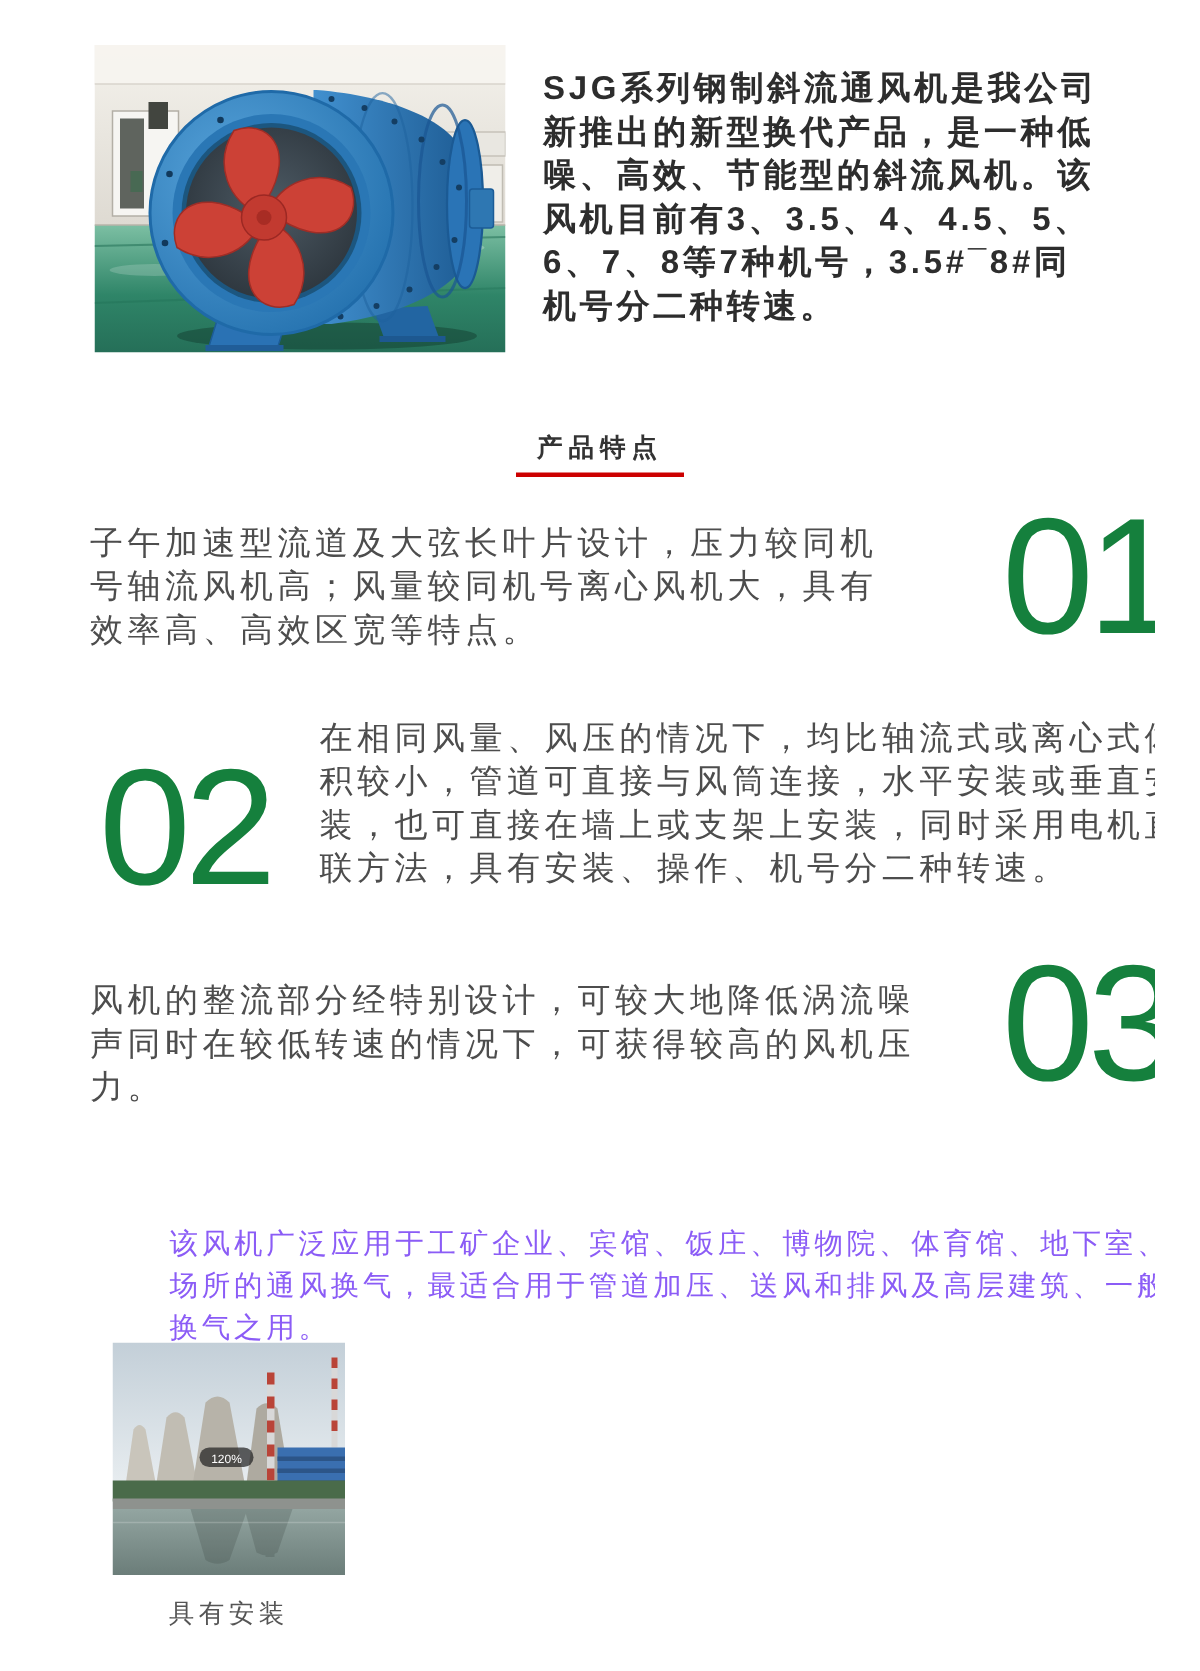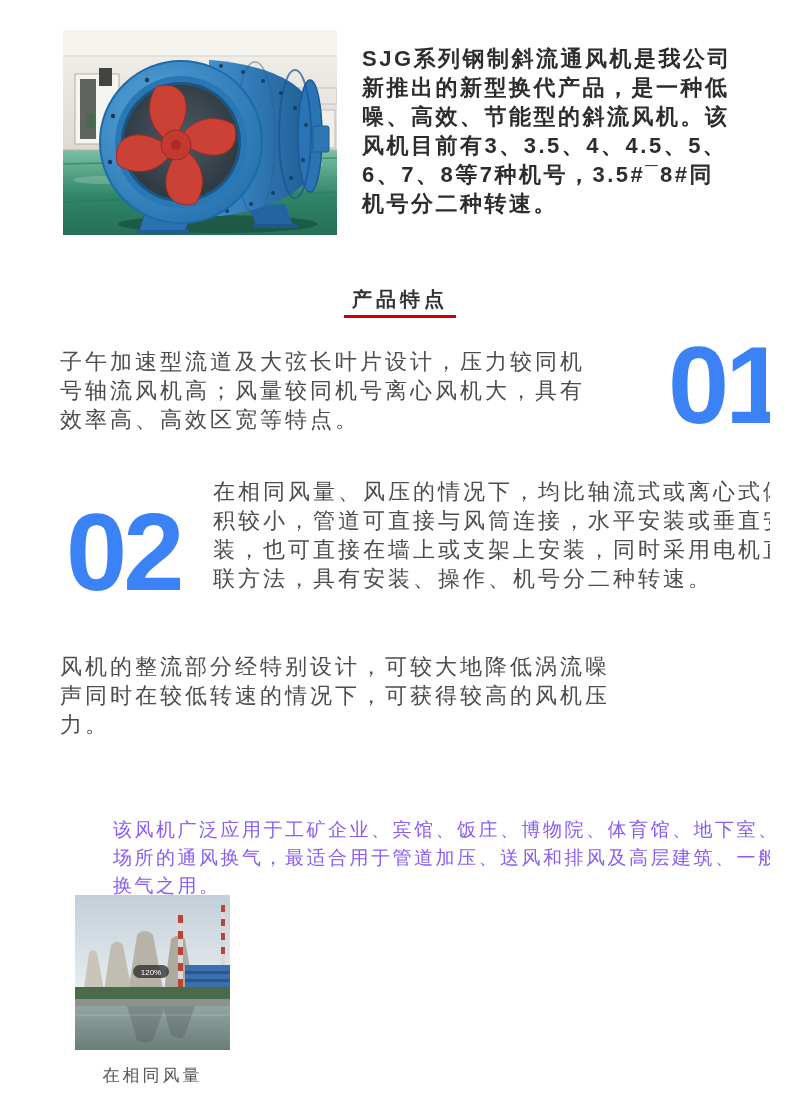--- a/index.html
+++ b/index.html
@@ -12,31 +12,31 @@
   .product-photo{left:33px;top:30px;width:274px;height:205px;}
   .product-photo svg{display:block;width:274px;height:205px;}
   .hero-text{
     left:332px;top:44px;width:455px;
     font-size:22px;font-weight:bold;color:#2d2d2d;
     line-height:29px;letter-spacing:2.5px;white-space:pre-line;
   }
   
   .sec-heading{left:0;right:0;text-align:center;}
   .sec-heading .t{
-    font-size:20px;font-weight:bold;color:#333333;letter-spacing:4px;line-height:26px;
+    font-size:17px;font-weight:bold;color:#333333;letter-spacing:4px;line-height:26px;
   }
   .red-line{width:112px;height:3px;margin:3px auto 0;background:#cc0000;}
   .h-features{top:286px;}
   .h-apps{top:754px;}
   
   .feat-text{
     font-size:22px;color:#4d4d4d;line-height:29px;letter-spacing:3px;white-space:pre-line;
   }
   .feat-num{
-    font-size:110px;line-height:1;color:#3b82f6;letter-spacing:-4px;font-weight:700;
+    font-size:110px;line-height:1;color:#15803d;letter-spacing:-4px;font-weight:400;
   }
   .f1-text{left:30px;top:347px;width:560px;}
   .f1-num{left:638px;top:330px;}
   .f2-num{left:36px;top:497px;}
   .f2-text{left:183px;top:477px;width:612px;}
   .f3-text{left:30px;top:652px;width:592px;}
   .f3-num{left:638px;top:628px;}
   
   .apps-desc{
     left:35px;top:816px;width:748px;
@@ -165,20 +165,21 @@
 
   <div class="abs feat-num f2-num">02</div>
   <div class="abs feat-text f2-text">在相同风量、风压的情况下，均比轴流式或离心式体
 积较小，管道可直接与风筒连接，水平安装或垂直安
 装，也可直接在墙上或支架上安装，同时采用电机直
 联方法，具有安装、操作、机号分二种转速。</div>
 
   <div class="abs feat-text f3-text">风机的整流部分经特别设计，可较大地降低涡流噪
 声同时在较低转速的情况下，可获得较高的风机压
 力。</div>
+  <div class="abs feat-num f3-num">03</div>
 
 
   <div class="abs apps-desc">该风机广泛应用于工矿企业、宾馆、饭庄、博物院、体育馆、地下室、冷库等
 场所的通风换气，最适合用于管道加压、送风和排风及高层建筑、一般的通风
 换气之用。</div>
 
   <div class="abs gallery">
 
     <div class="g-item">
       <svg viewBox="0 0 155 155" xmlns="http://www.w3.org/2000/svg">
@@ -225,21 +226,21 @@
           <path d="M52,111 L62,145 Q70,150 78,145 L90,111 Z"></path>
           <path d="M88,111 L96,140 Q103,144 110,140 L120,111 Z"></path>
           <rect x="102" y="111" width="6" height="32"></rect>
         </g>
         <line x1="0" y1="120" x2="155" y2="120" stroke="#ffffff" opacity="0.2"></line>
         <g>
           <rect x="58" y="70" width="36" height="13" rx="6.5" fill="#222222" opacity="0.72"></rect>
           <text x="76" y="80" text-anchor="middle" font-size="8" fill="#ffffff">120%</text>
         </g>
       </svg>
-      <div class="g-cap">在相同风量</div>
+      <div class="g-cap">具有安装</div>
     </div>
 
     <div class="g-item">
       <svg viewBox="0 0 155 155" xmlns="http://www.w3.org/2000/svg">
         <defs>
           <linearGradient id="hrSky" x1="0" y1="0" x2="0" y2="1">
             <stop offset="0" stop-color="#8fc0e8"></stop>
               <stop offset="1" stop-color="#cfe6f5"></stop>
           </linearGradient>
           <pattern id="glassA" width="6" height="6" patternUnits="userSpaceOnUse" patternTransform="rotate(-14)">

